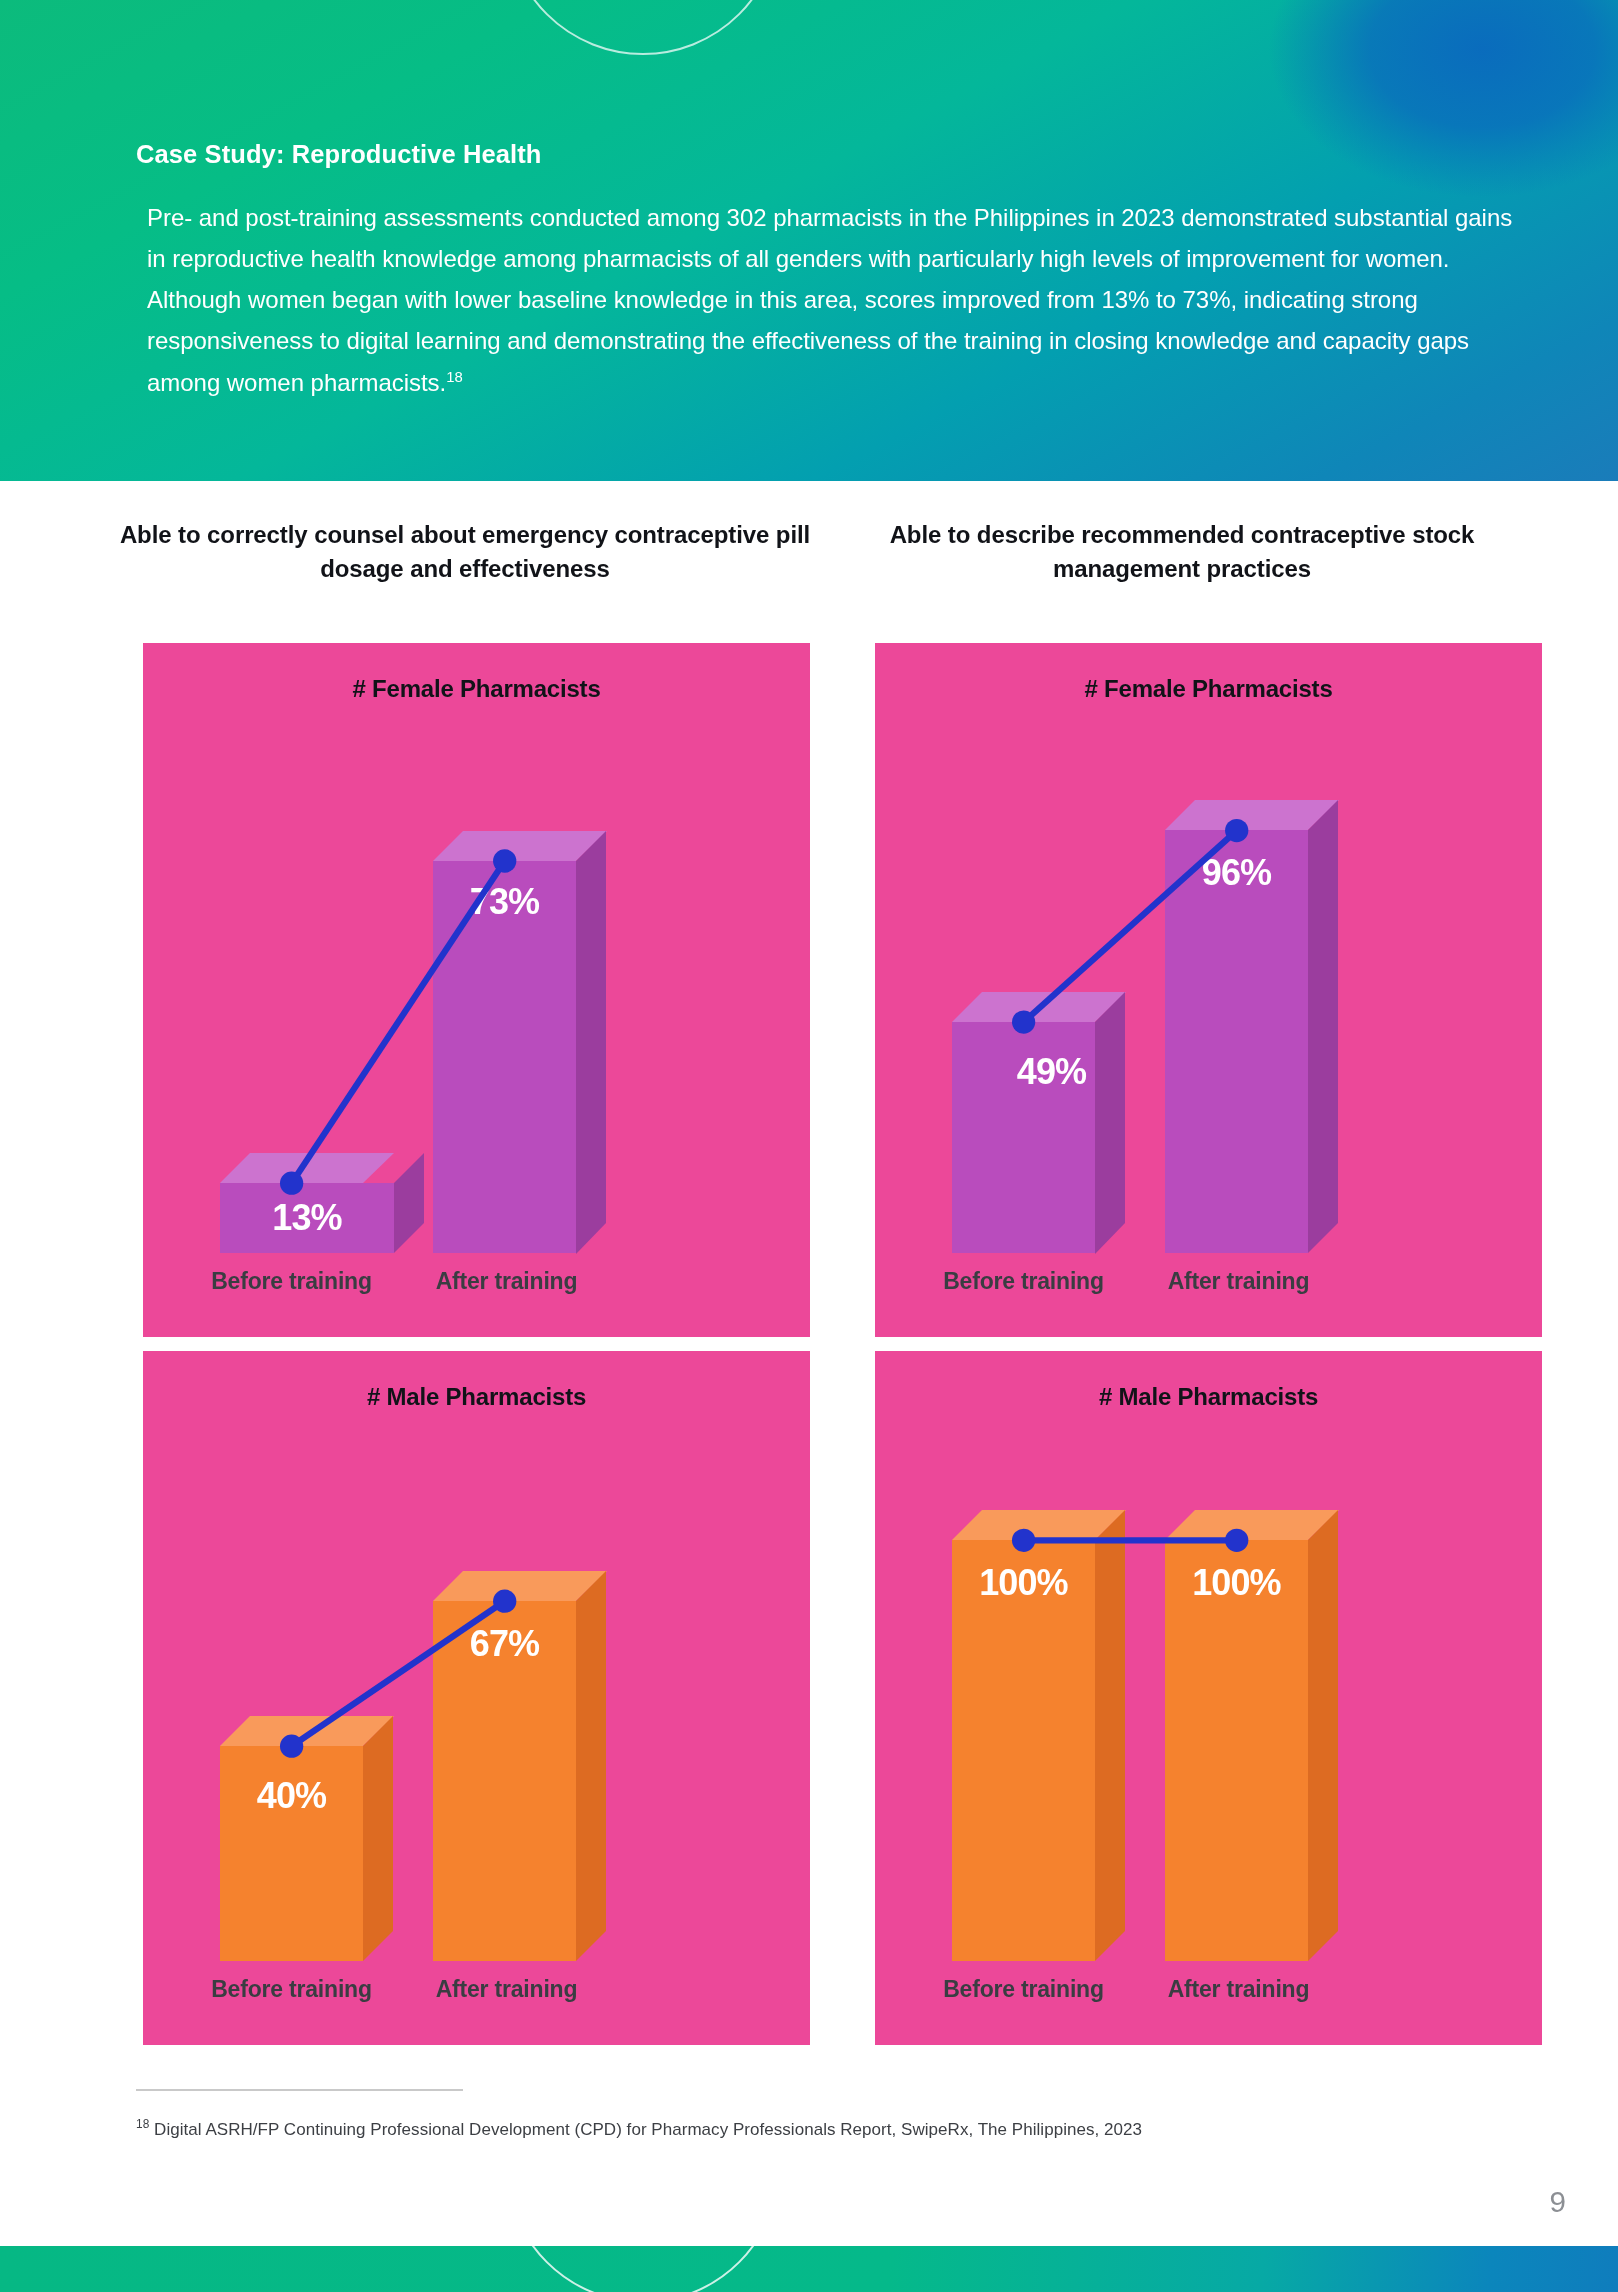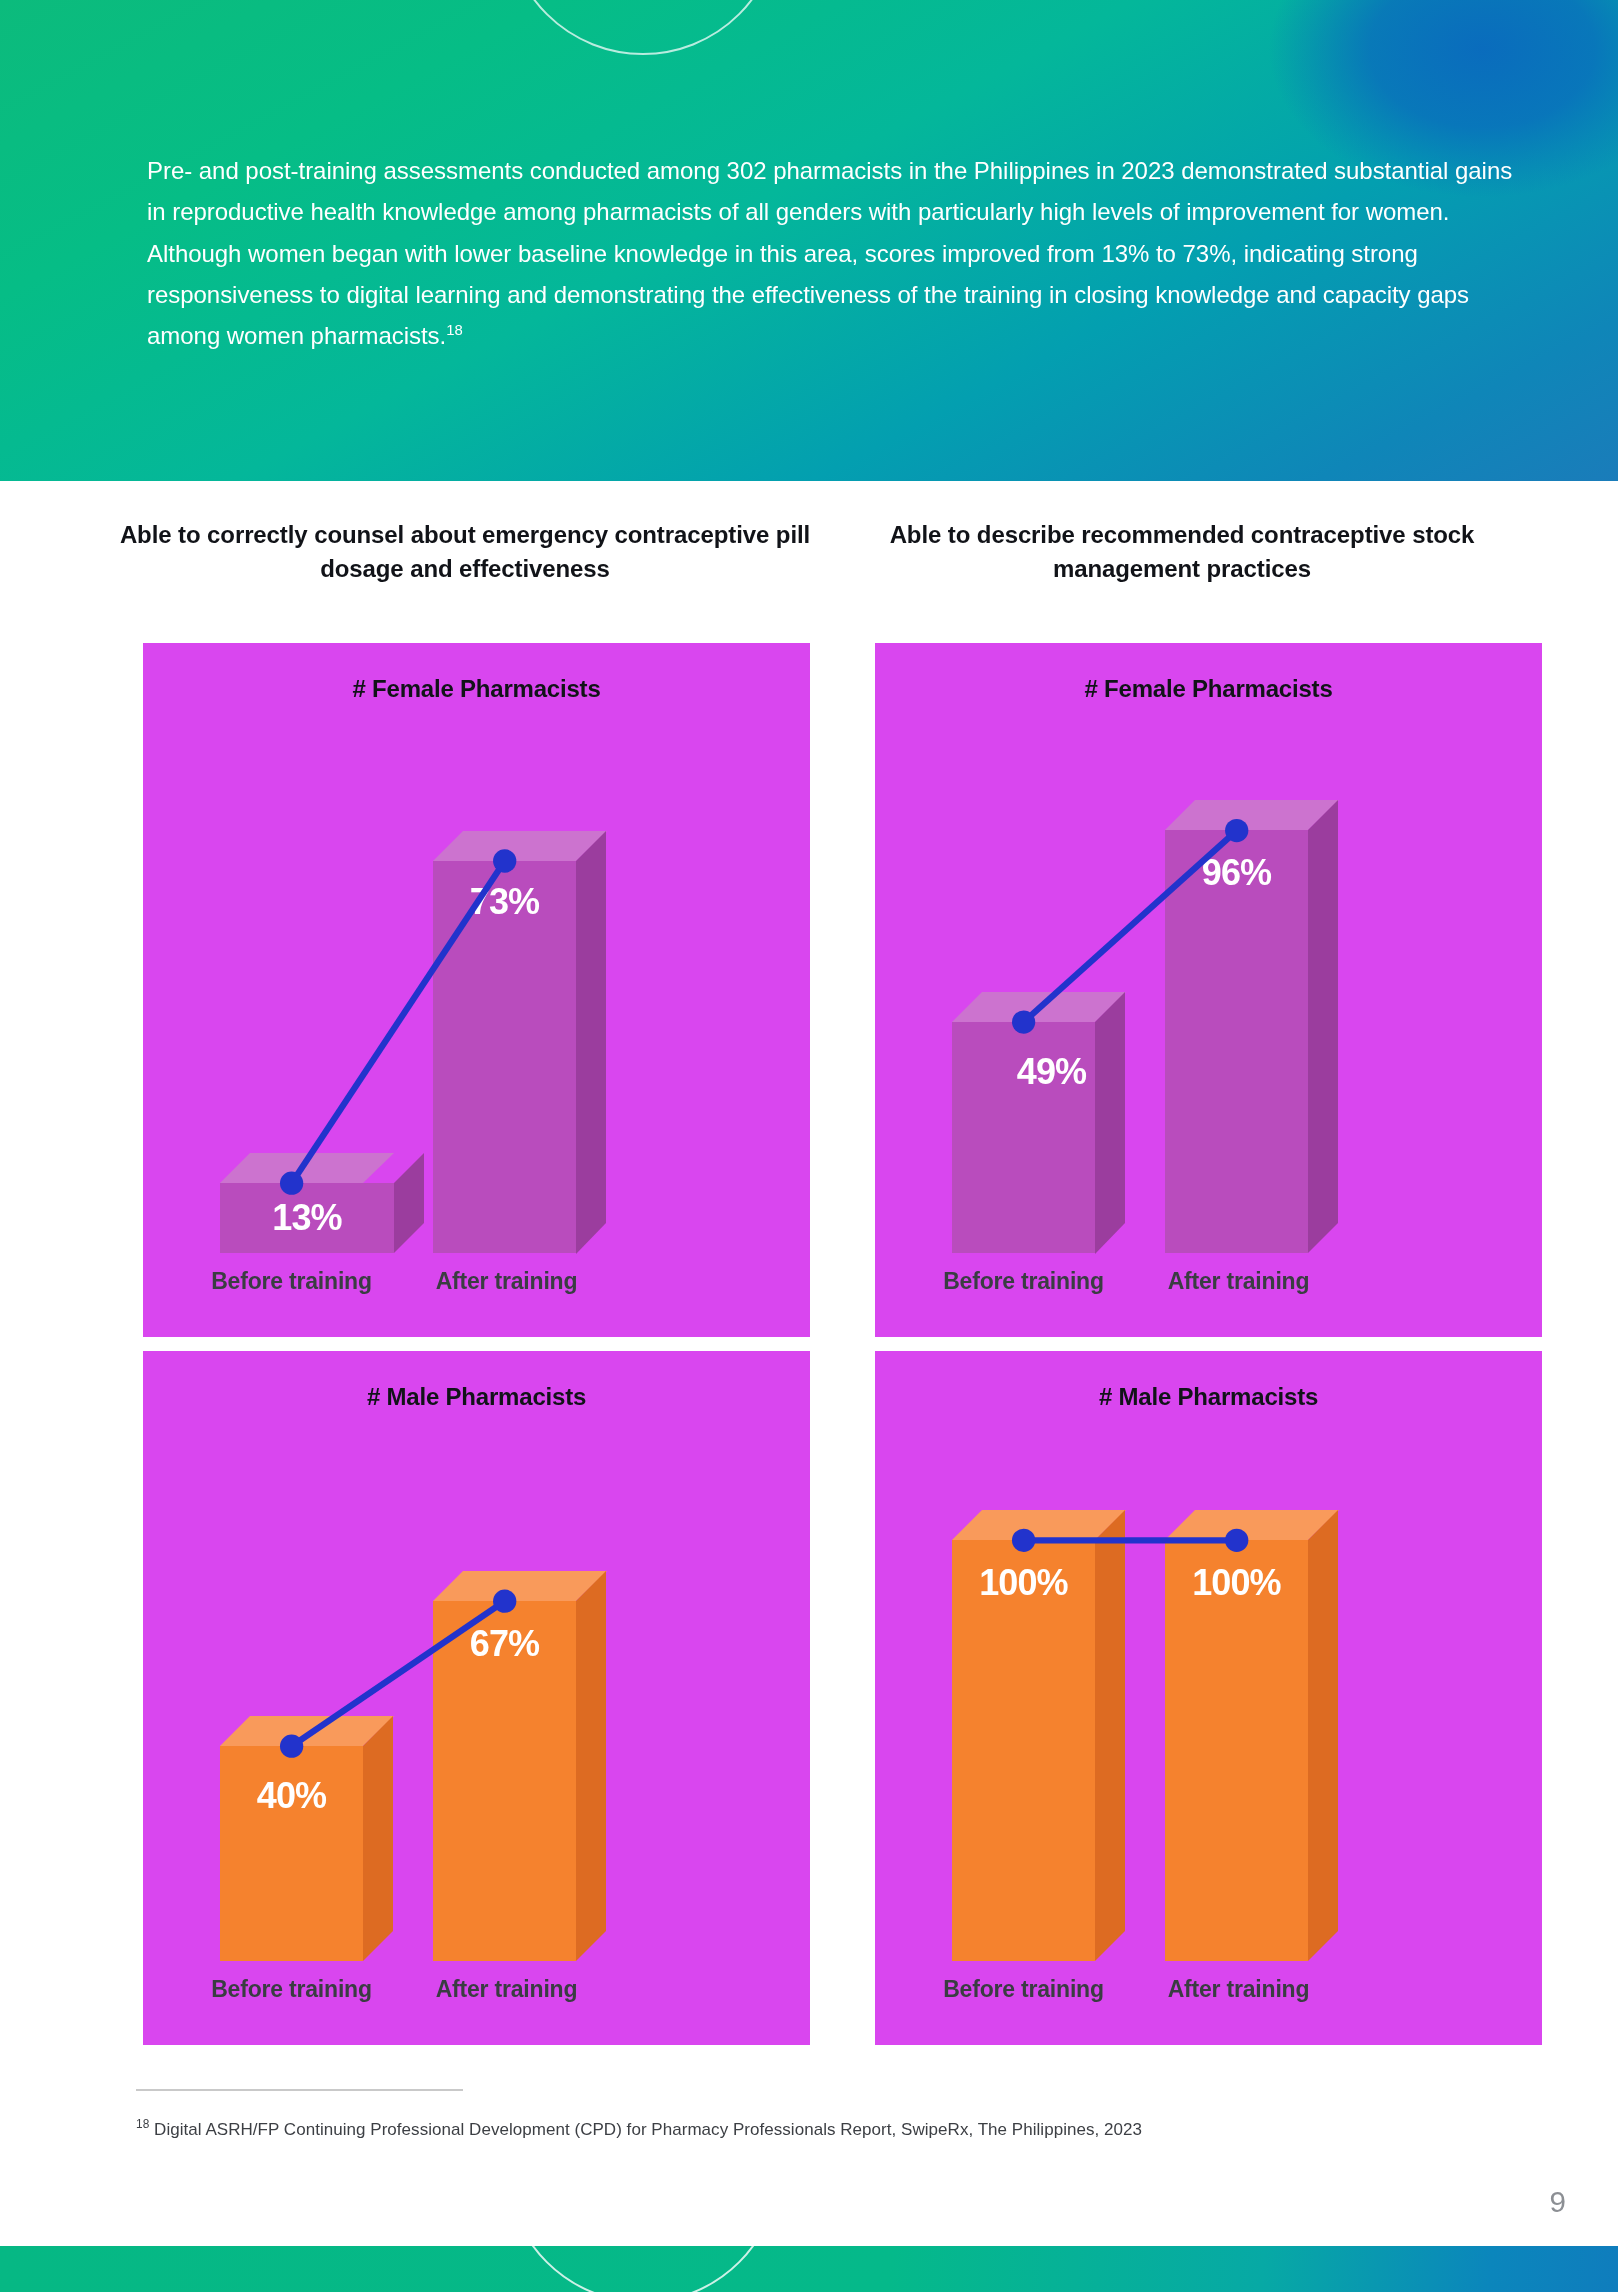--- a/index.html
+++ b/index.html
@@ -46,21 +46,21 @@
   .col-head{
     position:absolute;text-align:center;
     font-size:24px;font-weight:bold;color:#111318;
     line-height:1.42;letter-spacing:-0.1px;
   }
   .col-head.left{left:107px;width:716px;}
   .col-head.right{left:824px;width:716px;}
 
   
   .panel{
-    position:absolute;background:#d946ef;
+    position:absolute;background:#ec4899;
   }
   #panel-l-female{left:143px;top:643px;width:667px;height:694px;}
   #panel-l-male  {left:143px;top:1351px;width:667px;height:694px;}
   #panel-r-female{left:875px;top:643px;width:667px;height:694px;}
   #panel-r-male  {left:875px;top:1351px;width:667px;height:694px;}
 
   .panel-title{
     position:absolute;left:0;top:32px;width:100%;
     text-align:center;font-size:24px;font-weight:bold;
     color:#111318;letter-spacing:-0.2px;
@@ -136,20 +136,21 @@
     border-radius:50%;border:2.7px solid rgba(255,255,255,0.8);
     box-sizing:border-box;
   }
 </style>
 </head>
 <body>
 
 <div class="banner">
   <div class="banner-arc"></div>
   <div class="banner-inner">
+    <div class="case-title">Case Study: Reproductive Health</div>
     <p class="case-body"><span>Pre- and post-training assessments conducted among 302 pharmacists in the Philippines in 2023 demonstrated substantial gains in reproductive health knowledge among pharmacists of all genders with particularly high levels of improvement for women. Although women began with lower baseline knowledge in this area, scores improved from 13% to 73%, indicating strong responsiveness to digital learning and demonstrating the effectiveness of the training in closing knowledge and capacity gaps among women pharmacists.</span><sup>18</sup></p>
   </div>
 </div>
 
 <div class="col-heads">
   <div class="col-head left">Able to correctly counsel about emergency contraceptive pill dosage and effectiveness</div>
   <div class="col-head right">Able to describe recommended contraceptive stock management practices</div>
 </div>
 
 <div class="panel" id="panel-l-female">

